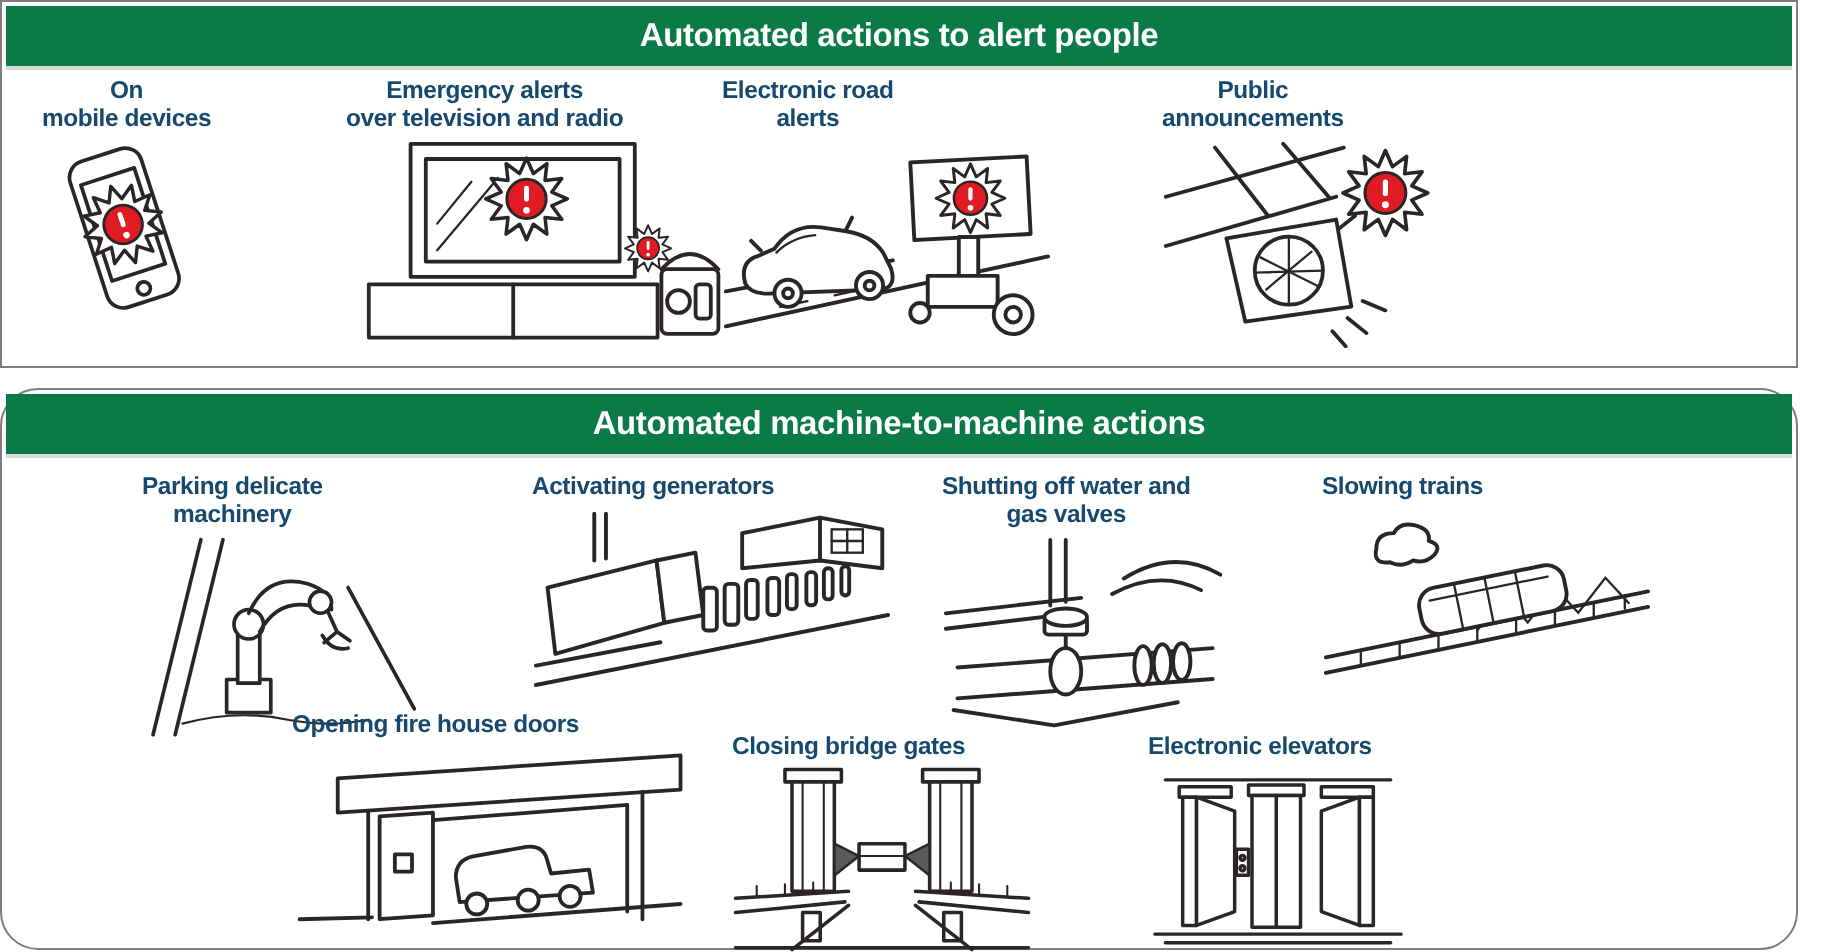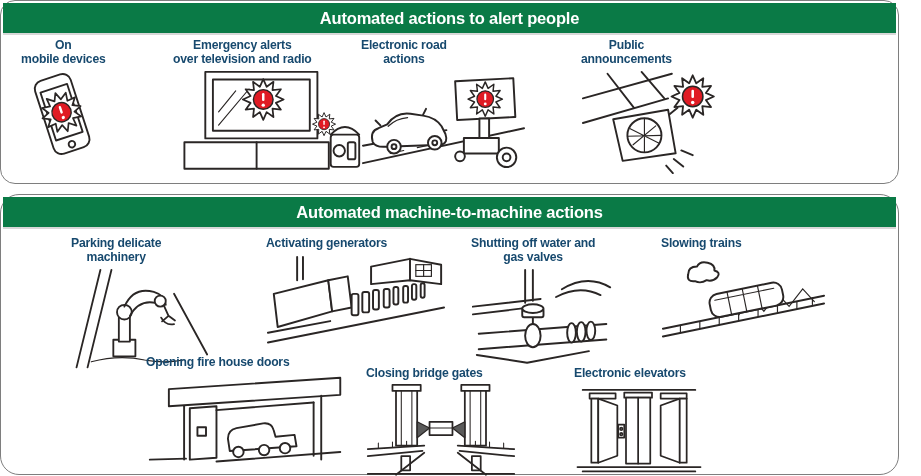--- a/index.html
+++ b/index.html
@@ -1,18 +1,18 @@
 <!DOCTYPE html>
 <html style="--green: #0a7a46; --navy: #17496e; --red: #e01b24; --line: #2a2625; --panel-border: #7e7e7e;"><head>
 <meta charset="utf-8">
 <style>
   html,body{margin:0;padding:0;background:#fff;}
   body{width:921px;height:476px;position:relative;font-family:"Liberation Sans",sans-serif;overflow:hidden;}
   .panel{position:absolute;left:0;width:897px;background:#fff;border:1px solid var(--panel-border,#7e7e7e);}
-  .panel1{top:0;height:182px;border-radius:15px;}
+  .panel1{top:0;height:182px;}
   .panel2{top:194px;height:279px;border-radius:19px;}
   .bar{margin:2px;height:30px;background:var(--green,#0a7a46);border-bottom:2px solid #d8d8d8;
        display:flex;align-items:center;justify-content:center;}
   .bar span{color:#fff;font-weight:bold;font-size:16.5px;letter-spacing:-0.2px;}
   .item{position:absolute;display:flex;flex-direction:column;align-items:flex-start;text-align:center;}
   .label{color:var(--navy,#17496e);font-weight:bold;font-size:12.2px;line-height:1.18;
          white-space:pre-line;letter-spacing:-0.2px;}
   .art{margin-top:3px;display:block;}
   
   .s{fill:#fff;stroke:var(--line,#2a2625);stroke-width:2;stroke-linecap:round;stroke-linejoin:round;}
@@ -67,21 +67,21 @@
       <rect class="s" x="166" y="68" width="30" height="34" rx="3"></rect>
       <circle class="s" cx="175" cy="85" r="6"></circle>
       <rect class="s" x="184" y="76" width="8" height="18" rx="2"></rect>
       <use href="#alert-burst" x="72" y="8" width="46" height="46"></use>
       <use href="#alert-burst" x="146" y="44" width="26" height="26"></use>
     </svg>
   </div>
 
   <div class="item" style="left:360px;top:37px;width:170px">
     <div class="label">Electronic road
-actions</div>
+alerts</div>
     <svg class="art" width="165" viewBox="0 0 170 110">
       <path class="n" d="M2,96 L168,60 M2,78 L88,62"></path>
       <path class="t" d="M30,86 l14,-3 M58,80 l14,-3"></path>
       <path class="s" d="M12,74 q-3,-11 6,-14 l9,-4 q9,-13 24,-11 l13,2 q13,2 19,11 l4,8 q3,9 -4,11 l-57,2 q-11,1 -14,-5 z"></path>
       <path class="t" d="M28,58 q8,-8 20,-9"></path>
       <path class="n" d="M20,57 l-5,-5 M64,46 l3,-6"></path>
       <circle class="s" cx="34" cy="79" r="7"></circle>
         <circle class="s" cx="34" cy="79" r="2.5"></circle>
       <circle class="s" cx="76" cy="75" r="7"></circle>
         <circle class="s" cx="76" cy="75" r="2.5"></circle>

